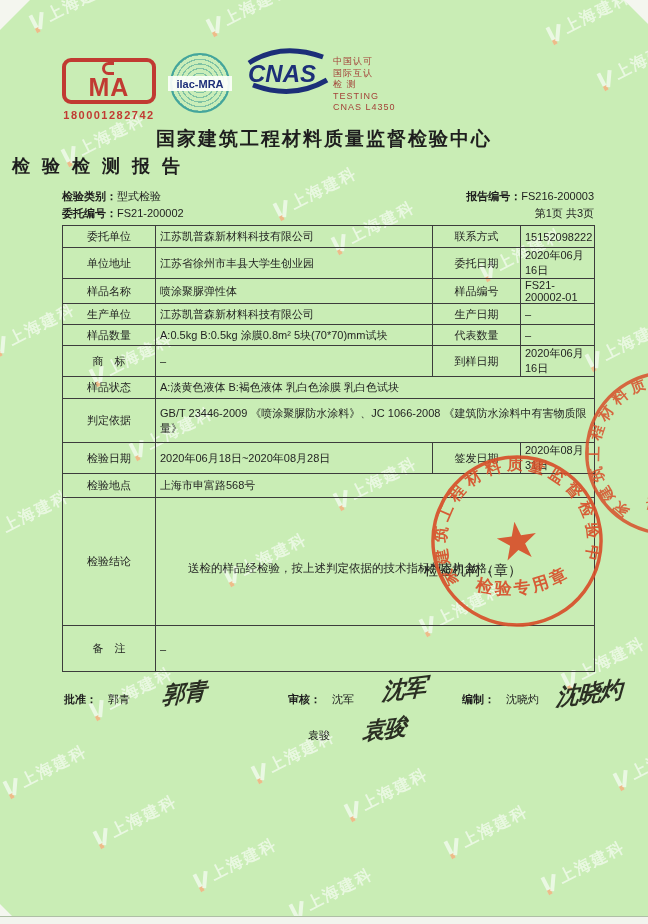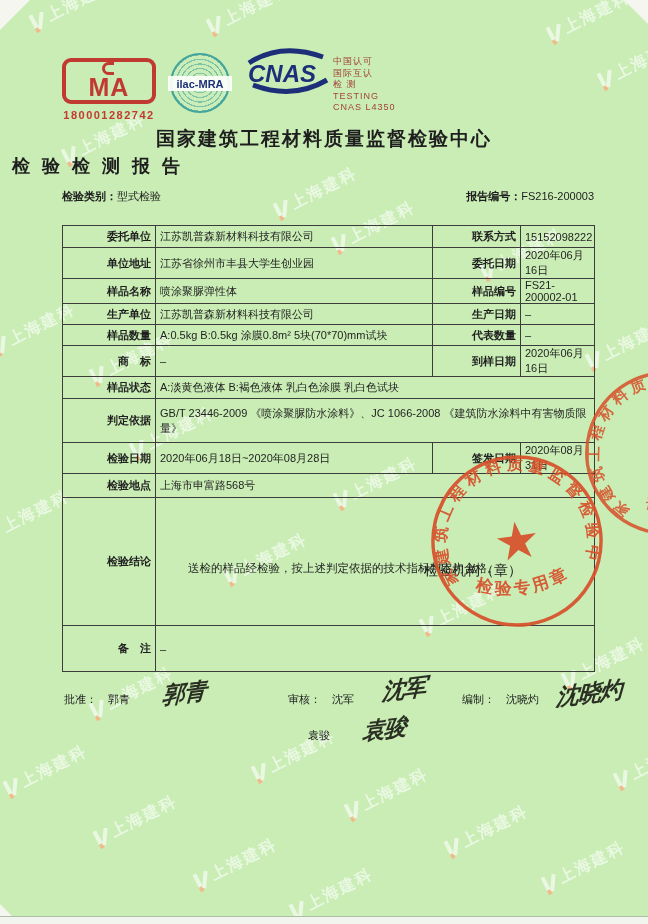--- a/index.html
+++ b/index.html
@@ -42,36 +42,36 @@
   .title1{position:absolute;left:0;top:126px;width:100%;text-align:center;font-size:19px;font-weight:bold;letter-spacing:2px;z-index:2;}
   .title2{position:absolute;left:0;top:154px;width:100%;text-align:left;font-size:18px;font-weight:bold;letter-spacing:12px;text-indent:12px;z-index:2;font-family:Liberation Mono, monospace;}
   .meta{position:absolute;left:62px;width:532px;font-size:11px;z-index:2;display:flex;justify-content:space-between;}
   .meta.l1{top:189px;}
   .meta.l2{top:206px;}
   .meta b{font-weight:bold;}
 
   
   table.report{position:absolute;left:62px;top:225px;width:532px;border-collapse:collapse;table-layout:fixed;z-index:2;}
   table.report td{border:1px solid #3c3c3c;font-size:11px;color:#1f1f1f;padding:0 4px;overflow:hidden;vertical-align:middle;}
-  td.lbl{font-weight:bold;text-align:right;padding:0 2px;}
+  td.lbl{font-weight:normal;text-align:center;padding:0 2px;}
   td.val{padding-left:7px;}
   tr.rh22{height:22px;} tr.rh21{height:21px;} tr.rh44{height:44px;} tr.rh23{height:23px;}
   tr.rh24{height:24px;} tr.rh128{height:128px;} tr.rh46{height:46px;}
   td.concl{position:relative;vertical-align:top;}
   .concl-text{padding:13px 8px 0 28px;font-size:11.5px;}
   .stamp-note{position:absolute;left:268px;top:64px;font-size:14px;color:#1f1f1f;}
 
   
   .stamp{position:absolute;z-index:3;opacity:.92;}
   .stamp-main{left:428px;top:452px;width:178px;height:178px;transform:rotate(-8deg);}
   .stamp-edge{left:582px;top:368px;width:170px;height:170px;transform:rotate(-30deg);opacity:.85;}
 
   
   .sigzone{position:absolute;left:0;top:0;width:100%;z-index:2;font-size:11px;}
-  .sig-label{position:absolute;font-weight:normal;}
+  .sig-label{position:absolute;font-weight:bold;}
   .sig-name{position:absolute;}
   .sig-hand{position:absolute;font-size:23px;font-weight:bold;font-style:italic;color:#15150f;
             transform:rotate(-7deg) skewX(-10deg);letter-spacing:-1px;opacity:.88;white-space:nowrap;}
 </style>
 </head>
 <body>
 
 <div class="page">
 
   <div id="watermarks">
@@ -262,20 +262,24 @@
     <div>TESTING</div>
     <div>CNAS L4350</div>
   </div>
 
   <div class="title1">国家建筑工程材料质量监督检验中心</div>
   <div class="title2">检验检测报告</div>
 
   <div class="meta l1">
     <span><b>检验类别：</b><span>型式检验</span></span>
     <span><b>报告编号：</b><span>FS216-200003</span></span>
+  </div>
+  <div class="meta l2">
+    <span><b>委托编号：</b><span>FS21-200002</span></span>
+    <span>第1页 共3页</span>
   </div>
 
   <table class="report">
     <colgroup>
         <col style="width:93px">
         <col style="width:277px">
         <col style="width:88px">
         <col style="width:74px">
       </colgroup>
     <tbody>

